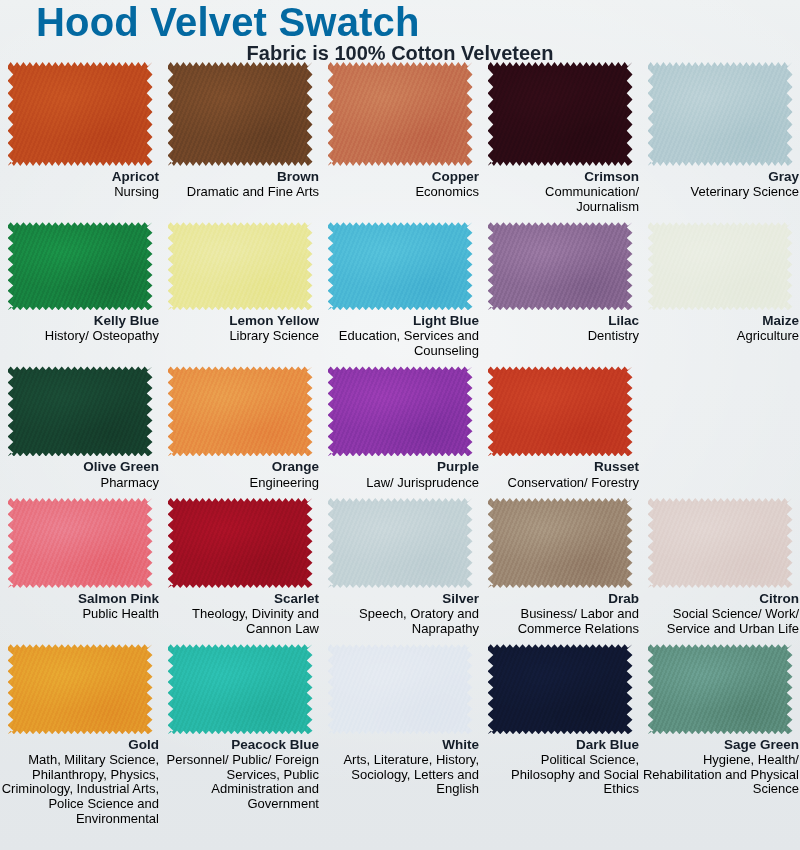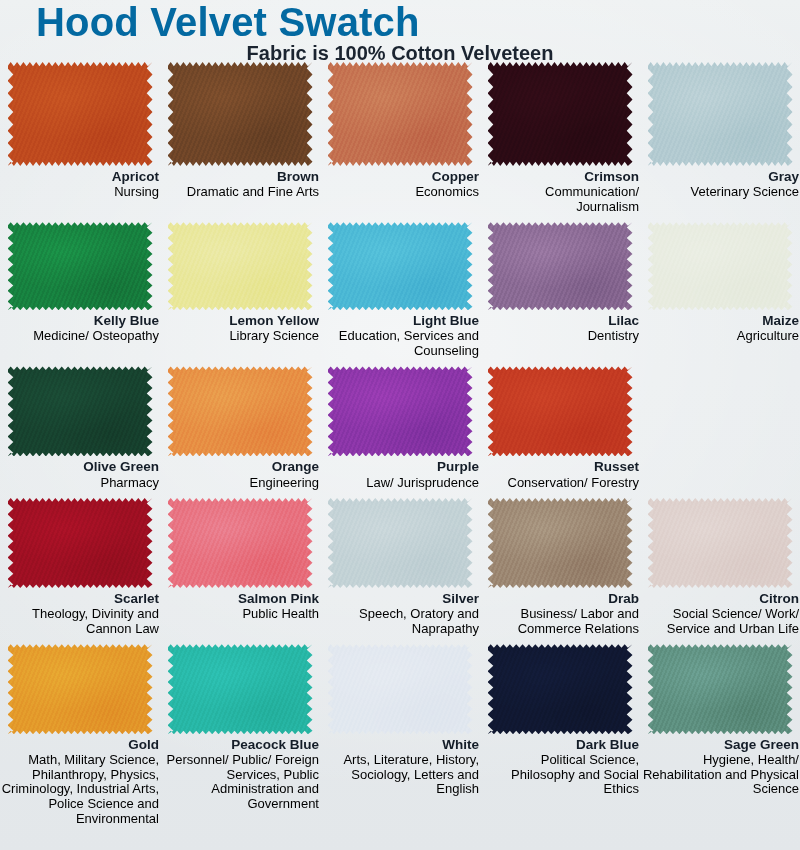--- a/index.html
+++ b/index.html
@@ -168,21 +168,21 @@
           </div>
         </div>
       </div>
       <div class="row" style="margin-top: 8px;">
         <div class="cell">
           <div class="swatch" style="height: 88px;">
             <div class="sw-inner" style="background: rgb(23, 129, 63);"></div>
           </div>
           <div class="caption">
             <span class="cname">Kelly Blue</span>
-            <span class="cdesc">Medicine/ Osteopathy</span>
+            <span class="cdesc">History/ Osteopathy</span>
           </div>
         </div>
         <div class="cell">
           <div class="swatch" style="height: 88px;">
             <div class="sw-inner" style="background: rgb(233, 231, 154);"></div>
           </div>
           <div class="caption">
             <span class="cname">Lemon Yellow</span>
             <span class="cdesc">Library Science</span>
           </div>
@@ -249,38 +249,38 @@
           </div>
           <div class="caption">
             <span class="cname">Russet</span>
             <span class="cdesc">Conservation/ Forestry</span>
           </div>
         </div>
       </div>
       <div class="row" style="margin-top: 8px;">
         <div class="cell">
           <div class="swatch" style="height: 90px;">
+            <div class="sw-inner" style="background: rgb(232, 113, 127);"></div>
+          </div>
+          <div class="caption">
+            <span class="cname">Salmon Pink</span>
+            <span class="cdesc">Public Health</span>
+          </div>
+        </div>
+        <div class="cell">
+          <div class="swatch" style="height: 90px;">
             <div class="sw-inner" style="background: rgb(158, 15, 34);"></div>
           </div>
           <div class="caption">
             <span class="cname">Scarlet</span>
             <span class="cdesc">Theology, Divinity and Cannon Law</span>
           </div>
         </div>
         <div class="cell">
           <div class="swatch" style="height: 90px;">
-            <div class="sw-inner" style="background: rgb(232, 113, 127);"></div>
-          </div>
-          <div class="caption">
-            <span class="cname">Salmon Pink</span>
-            <span class="cdesc">Public Health</span>
-          </div>
-        </div>
-        <div class="cell">
-          <div class="swatch" style="height: 90px;">
             <div class="sw-inner" style="background: rgb(195, 210, 214);"></div>
           </div>
           <div class="caption">
             <span class="cname">Silver</span>
             <span class="cdesc">Speech, Oratory and Naprapathy</span>
           </div>
         </div>
         <div class="cell">
           <div class="swatch" style="height: 90px;">
             <div class="sw-inner" style="background: rgb(156, 135, 114);"></div>

